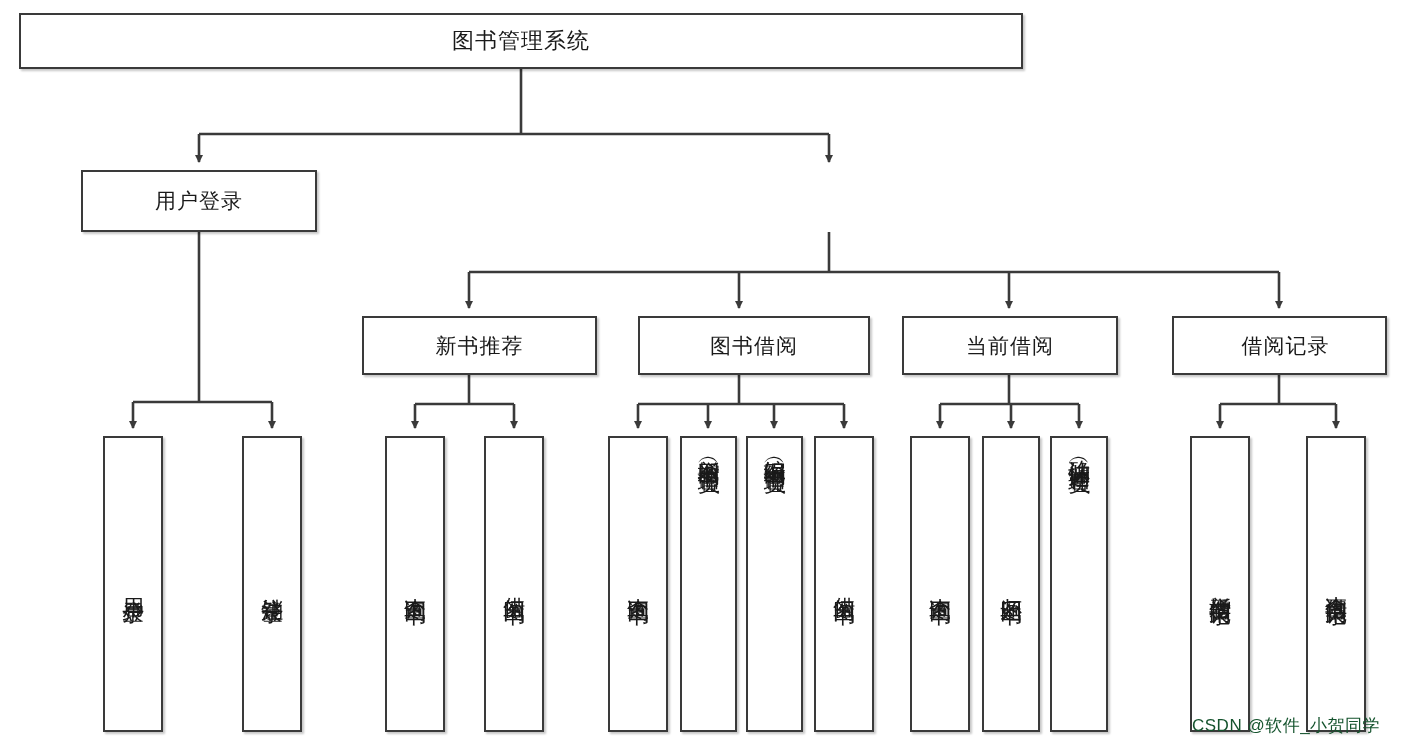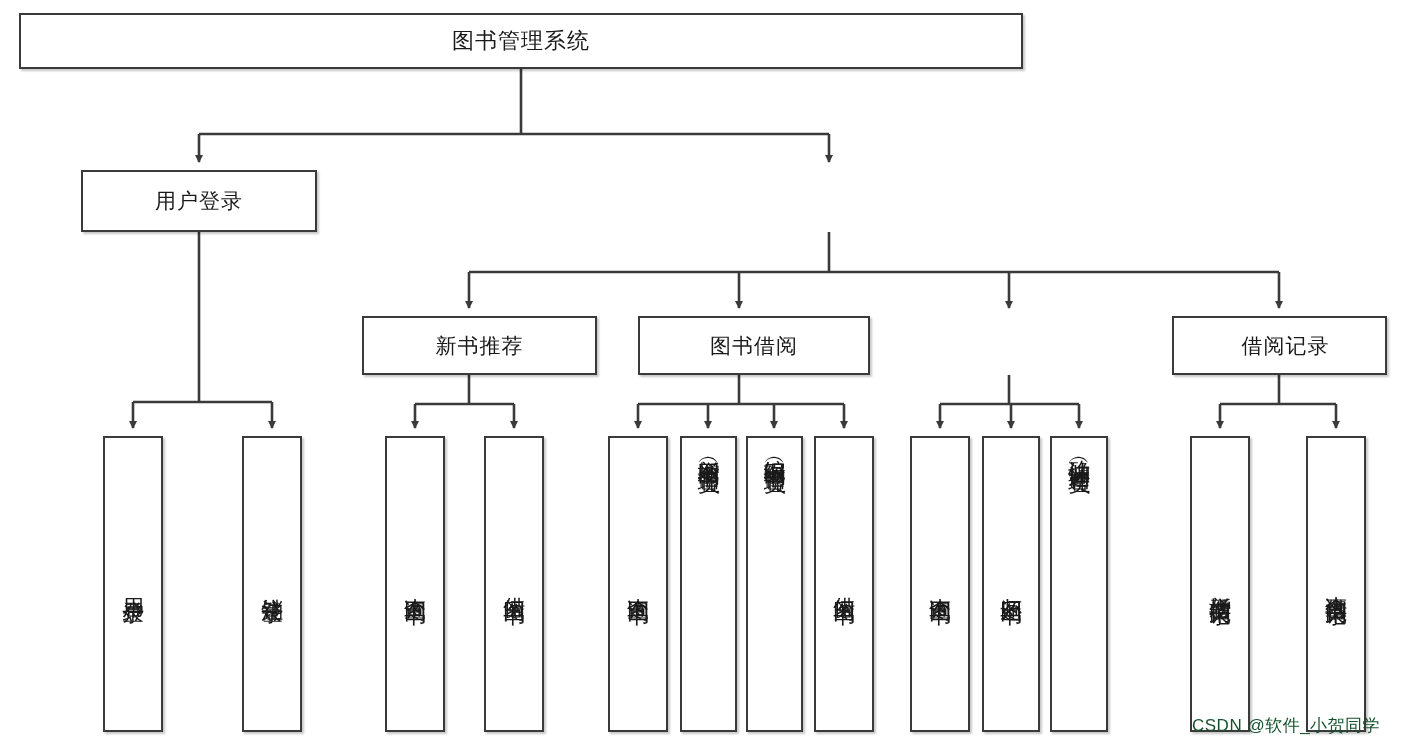--- a/index.html
+++ b/index.html
@@ -135,20 +135,23 @@
   <div class="node horiz" style="left:81px;top:170px;width:236px;height:62px;">
     <span>用户登录</span>
   </div>
 
   <div class="node horiz" style="left:362px;top:316px;width:235px;height:59px;">
     <span>新书推荐</span>
   </div>
   <div class="node horiz" style="left:632px;top:316px;width:232px;height:59px;margin-left:6px;">
     <span>图书借阅</span>
   </div>
+  <div class="node horiz" style="left:902px;top:316px;width:216px;height:59px;">
+    <span>当前借阅</span>
+  </div>
   <div class="node horiz" style="left:1172px;top:316px;width:215px;height:59px;padding-left:12px;">
     <span>借阅记录</span>
   </div>
 
   <div class="node vert mid" style="left:103px;top:436px;width:60px;height:296px;">
     <span class="vlabel">用户登录</span>
   </div>
   <div class="node vert mid" style="left:242px;top:436px;width:60px;height:296px;">
     <span class="vlabel">注销登录</span>
   </div>

